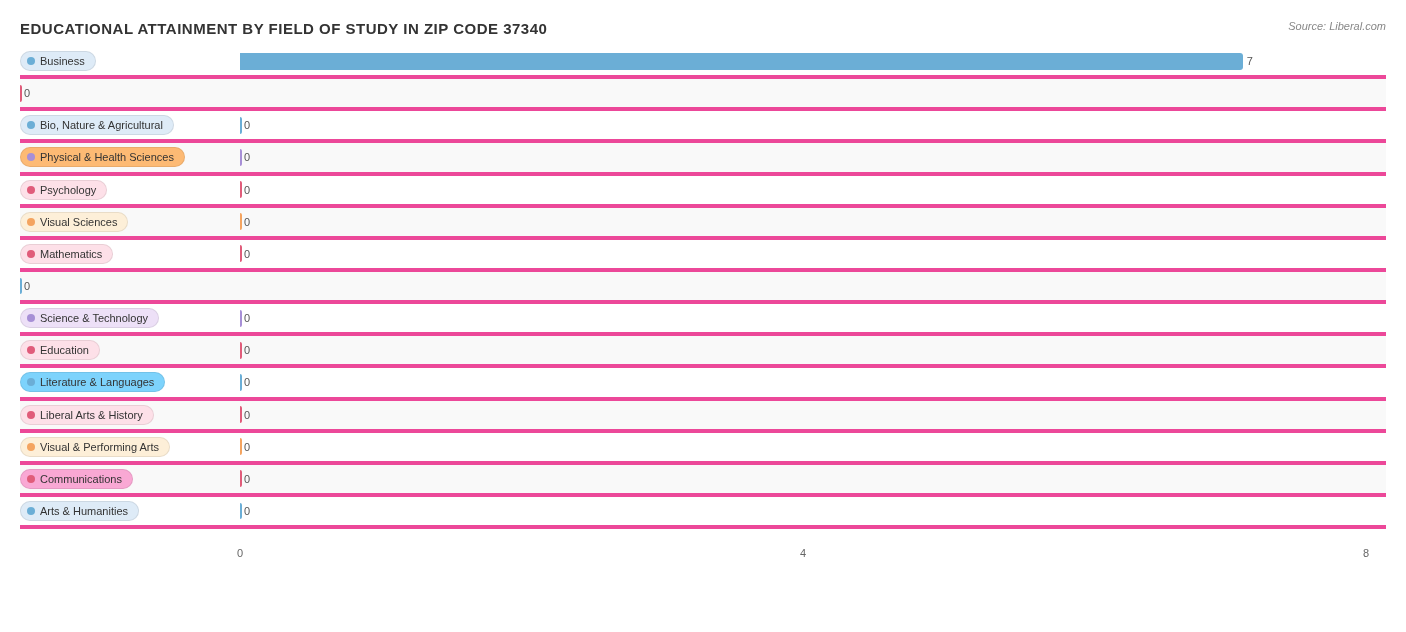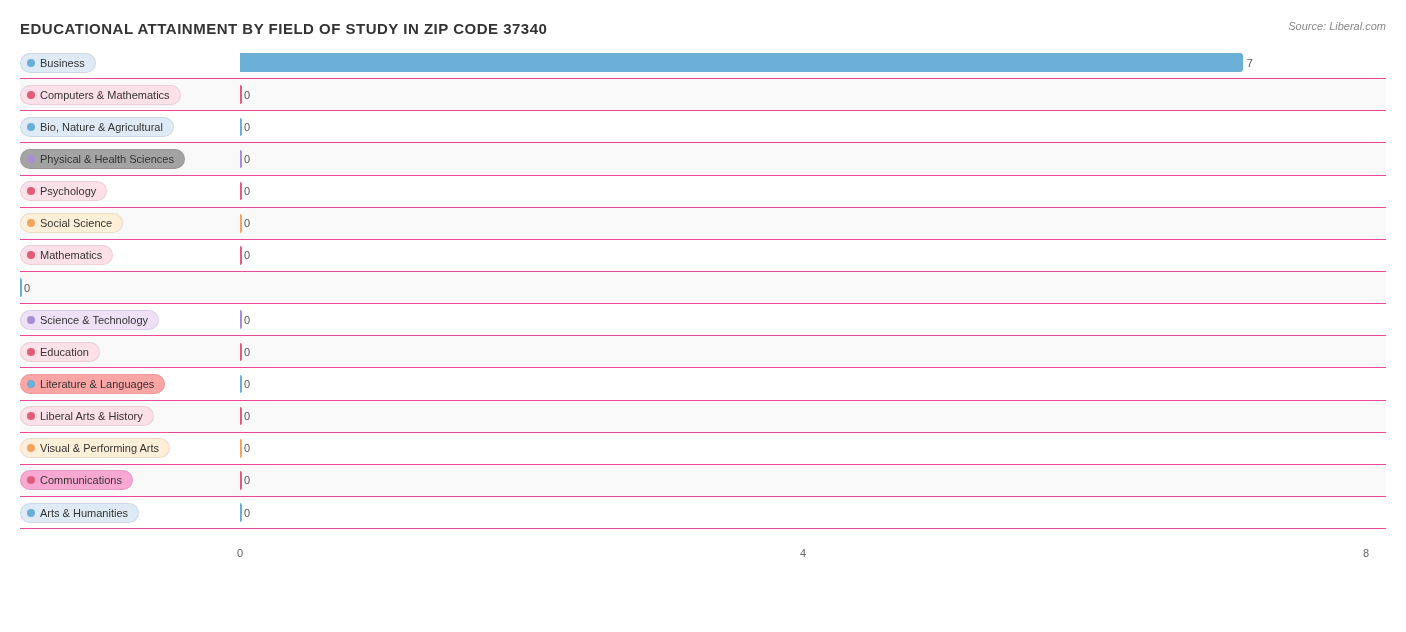--- a/index.html
+++ b/index.html
@@ -82,21 +82,21 @@
       left: 0;
       right: 0;
       bottom: 30px;
       display: flex;
       flex-direction: column;
     }
     .bar-row {
       flex: 1;
       display: flex;
       align-items: center;
-      border-bottom: 1px solid #ec4899;
+      border-bottom: 4px solid #ec4899;
       position: relative;
     }
     .bar-row:nth-child(odd) {
       background: #fff;
     }
     .bar-row:nth-child(even) {
       background: #f9f9f9;
     }
     .bar-label-area {
       width: 220px;
@@ -166,46 +166,40 @@
         <span class="pill-dot" style="background:#6baed6;"></span>
         <span>Business</span>
       </span>
     </div>
     <div class="bar-track">
       <div class="bar-fill" style="width:87.5%; background:#6baed6; --bar-width:87.5%;"></div>
       <span class="bar-value" style="left:calc(87.5% + 4px);">7</span>
     </div>
   </div>
           <div class="bar-row">
-    <div class="bar-label-area">
-      <span class="bar-label-pill" style="background:#fde0e8;">
-        <span class="pill-dot" style="background:#e05c7a;"></span>
-        <span>Computers &amp; Mathematics</span>
-      </span>
-    </div>
     <div class="bar-track">
       <div class="bar-fill" style="width:0%; background:#e05c7a; --bar-width:0%;"></div>
       <span class="bar-value" style="left:calc(0% + 4px);">0</span>
     </div>
   </div>
           <div class="bar-row">
     <div class="bar-label-area">
       <span class="bar-label-pill" style="background:#deebf7;">
         <span class="pill-dot" style="background:#6baed6;"></span>
         <span>Bio, Nature &amp; Agricultural</span>
       </span>
     </div>
     <div class="bar-track">
       <div class="bar-fill" style="width:0%; background:#6baed6; --bar-width:0%;"></div>
       <span class="bar-value" style="left:calc(0% + 4px);">0</span>
     </div>
   </div>
           <div class="bar-row">
     <div class="bar-label-area">
-      <span class="bar-label-pill" style="background:#a3a3a3;">
+      <span class="bar-label-pill" style="background:#fdba74;">
         <span class="pill-dot" style="background:#a78fd6;"></span>
         <span>Physical &amp; Health Sciences</span>
       </span>
     </div>
     <div class="bar-track">
       <div class="bar-fill" style="width:0%; background:#a78fd6; --bar-width:0%;"></div>
       <span class="bar-value" style="left:calc(0% + 4px);">0</span>
     </div>
   </div>
           <div class="bar-row">
@@ -217,21 +211,21 @@
     </div>
     <div class="bar-track">
       <div class="bar-fill" style="width:0%; background:#e05c7a; --bar-width:0%;"></div>
       <span class="bar-value" style="left:calc(0% + 4px);">0</span>
     </div>
   </div>
           <div class="bar-row">
     <div class="bar-label-area">
       <span class="bar-label-pill" style="background:#fdefd8;">
         <span class="pill-dot" style="background:#f4a460;"></span>
-        <span>Social Science</span>
+        <span>Visual Sciences</span>
       </span>
     </div>
     <div class="bar-track">
       <div class="bar-fill" style="width:0%; background:#f4a460; --bar-width:0%;"></div>
       <span class="bar-value" style="left:calc(0% + 4px);">0</span>
     </div>
   </div>
           <div class="bar-row">
     <div class="bar-label-area">
       <span class="bar-label-pill" style="background:#fde0e8;">
@@ -269,21 +263,21 @@
         <span>Education</span>
       </span>
     </div>
     <div class="bar-track">
       <div class="bar-fill" style="width:0%; background:#e05c7a; --bar-width:0%;"></div>
       <span class="bar-value" style="left:calc(0% + 4px);">0</span>
     </div>
   </div>
           <div class="bar-row">
     <div class="bar-label-area">
-      <span class="bar-label-pill" style="background:#fca5a5;text-align:right;">
+      <span class="bar-label-pill" style="background:#7dd3fc;text-align:right;">
         <span class="pill-dot" style="background:#6baed6;"></span>
         <span>Literature &amp; Languages</span>
       </span>
     </div>
     <div class="bar-track">
       <div class="bar-fill" style="width:0%; background:#6baed6; --bar-width:0%;"></div>
       <span class="bar-value" style="left:calc(0% + 4px);">0</span>
     </div>
   </div>
           <div class="bar-row">

